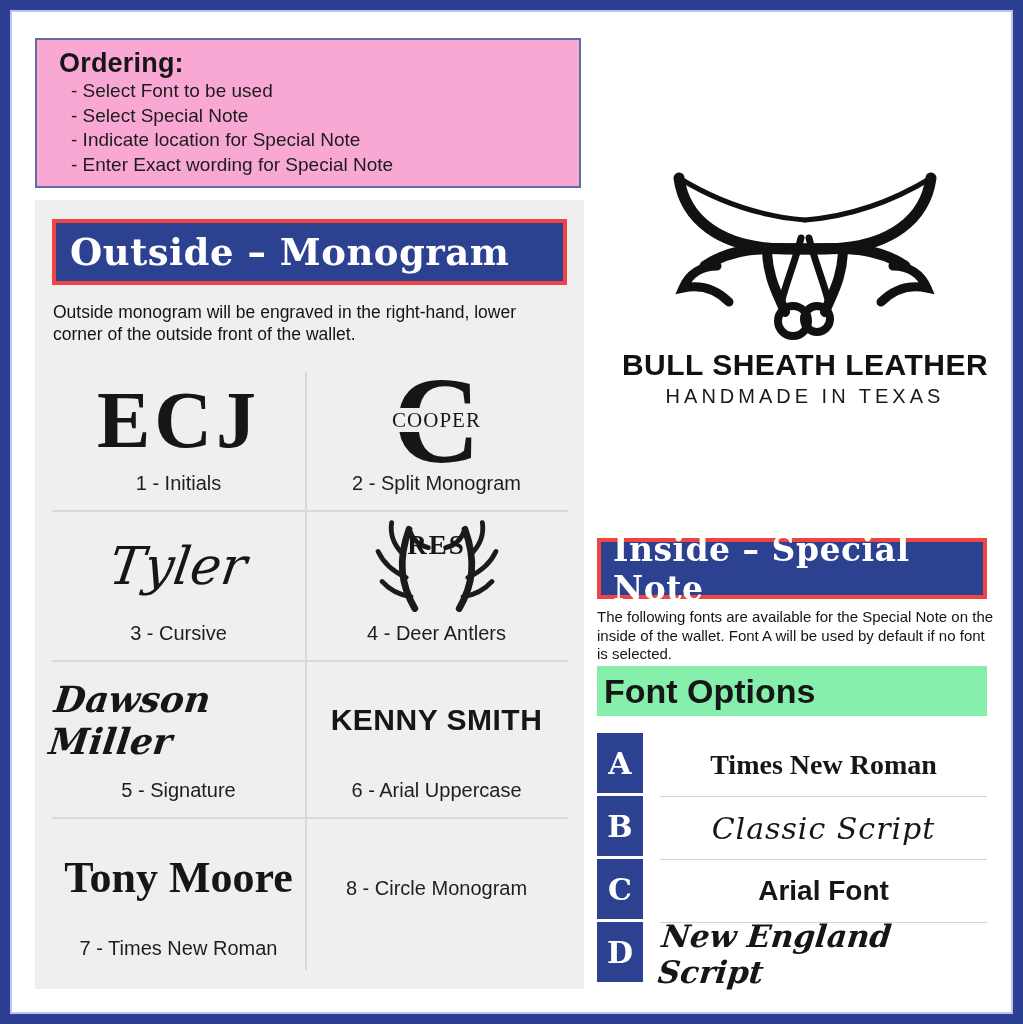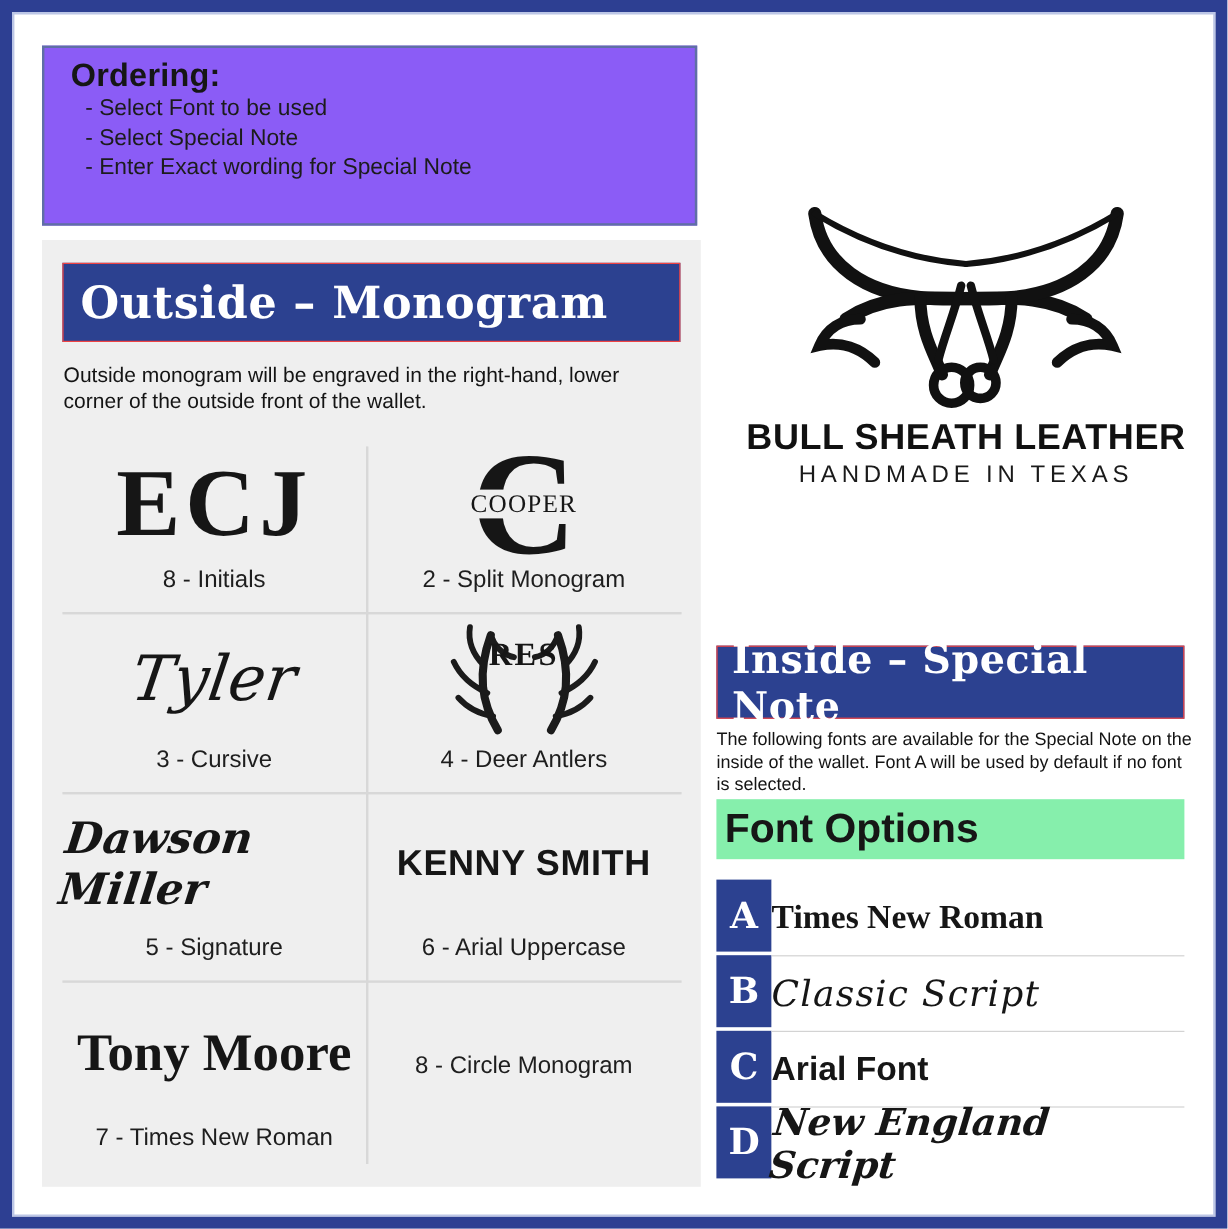--- a/index.html
+++ b/index.html
@@ -7,32 +7,32 @@
     position:relative;width:1023px;height:1024px;margin:0 auto;
     background:#ffffff;box-sizing:border-box;
     border:10px solid #2d3f92;
     box-shadow:inset 0 0 0 2px #bcc6e6;
     font-family:"Liberation Sans",sans-serif;color:#161616;
     overflow:hidden;
   }
   
   .ordering{
     position:absolute;left:25px;top:28px;width:546px;height:150px;
-    background:#8b5cf6;border:2px solid #5f6fa5;box-sizing:border-box;
+    background:#f9a8d4;border:2px solid #5f6fa5;box-sizing:border-box;
     padding:8px 0 0 22px;
   }
   .ordering-title{font-size:27px;font-weight:bold;letter-spacing:.2px;}
   .ordering-item{font-size:19px;line-height:24.5px;margin-left:12px;color:#1c1c1c;}
   
   .panel{
     position:absolute;left:25px;top:190px;width:549px;height:789px;
     background:#efefef;
   }
   .blue-header{
-    background:#2c4190;border:1px solid #ef4444;box-sizing:border-box;
+    background:#2c4190;border:4px solid #ef4444;box-sizing:border-box;
     color:#ffffff;font-family:"DejaVu Serif",serif;font-weight:bold;
     display:flex;align-items:center;
   }
   .outside-header{
     position:absolute;left:17px;top:19px;width:515px;height:66px;
     font-size:37px;padding-left:14px;letter-spacing:.5px;
   }
   .outside-desc{
     position:absolute;left:18px;top:101px;width:516px;
     font-size:17.5px;line-height:22px;color:#141414;
@@ -88,54 +88,55 @@
     background:#86efac;display:flex;align-items:center;
     font-weight:bold;font-size:34px;color:#161616;padding-left:7px;box-sizing:border-box;
   }
   .ftable{position:absolute;left:587px;top:723px;width:390px;}
   .frow{display:flex;height:63px;}
   .fkey{
     width:46px;background:#2c4190;color:#fff;margin-bottom:3px;
     font-family:"DejaVu Serif",serif;font-weight:bold;font-size:30px;
     display:flex;align-items:center;justify-content:center;
   }
-  .fval{flex:1;background:#fff;display:flex;align-items:center;justify-content:flex-start;}
+  .fval{flex:1;background:#fff;display:flex;align-items:center;justify-content:center;margin-left:17px;}
   .frow + .frow .fval{border-top:1px solid #d3d3d3;}
   .fv-times{font-family:"Liberation Serif",serif;font-weight:bold;font-size:28px;}
   .fv-classic{font-family:"DejaVu Serif",serif;font-style:italic;font-size:30px;letter-spacing:1px;}
   .fv-arial{font-family:"Liberation Sans",sans-serif;font-weight:bold;font-size:28px;}
   .fv-ne{font-family:"DejaVu Serif",serif;font-style:italic;font-weight:bold;font-size:31px;transform:skewX(-6deg);}
 </style>
 </head>
 <body>
 
 <div class="page">
 
   <div class="ordering">
     <div class="ordering-title">Ordering:</div>
     <div class="ordering-item">- Select Font to be used</div>
     <div class="ordering-item">- Select Special Note</div>
+    <div class="ordering-item">- Indicate location for Special Note</div>
     <div class="ordering-item">- Enter Exact wording for Special Note</div>
   </div>
 
   <div class="panel">
     <div class="blue-header outside-header">Outside – Monogram</div>
     <div class="outside-desc">Outside monogram will be engraved in the right-hand, lower corner of the outside front of the wallet.</div>
 
     <div class="grid">
       <div class="vdiv"></div>
       <div class="hdiv" style="top:142px;"></div>
       <div class="hdiv" style="top:292px;"></div>
       <div class="hdiv" style="top:449px;"></div>
 
       <div class="cell" style="left:0;top:0;width:253px;height:142px;">
         <div class="sample">
             <span class="s-initials">ECJ</span>
           </div>
-        <div class="cell-label">8 - Initials</div>
+        <div class="cell-label">1 - Initials</div>
       </div>
 
       <div class="cell" style="left:253px;top:0;width:263px;height:142px;">
         <div class="sample">
           <span class="big-c">C</span>
           <div class="cooper-word"><span>COOPER</span></div>
         </div>
         <div class="cell-label">2 - Split Monogram</div>
       </div>
 

